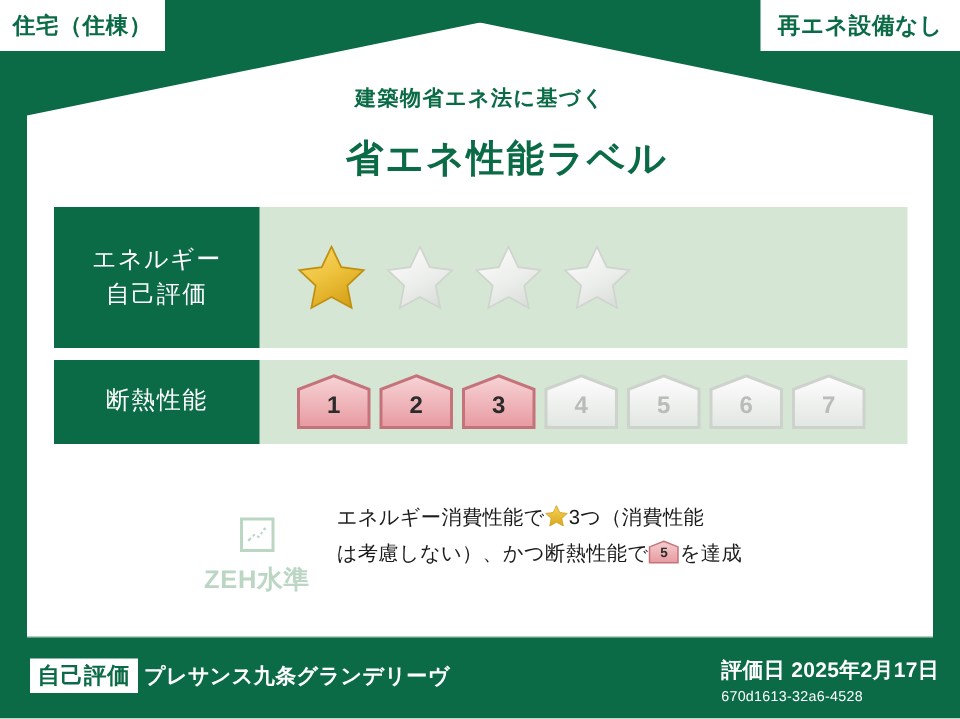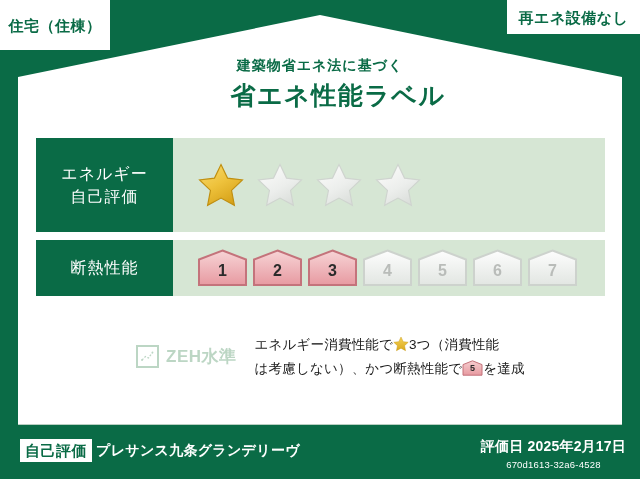--- a/index.html
+++ b/index.html
@@ -50,21 +50,21 @@
     display: flex;
     align-items: center;
     justify-content: center;
     letter-spacing: 0.5px;
     white-space: nowrap;
   }
   .tab-left {
     left: 0;
     top: 0;
     width: 110px;
-    height: 50px;
+    height: 34px;
   }
   .tab-right {
     right: 0;
     top: 0;
     width: 133px;
     height: 34px;
     text-align: center;
   }
 
   
@@ -80,21 +80,21 @@
     font-size: 14px;
     font-weight: bold;
     letter-spacing: 1px;
     line-height: 1.2;
   }
   .title-main {
     font-size: 25px;
     font-weight: bold;
     letter-spacing: 1.5px;
     line-height: 1.3;
-    margin-top: 5px;
+    margin-top: 16px;
     padding-left: 36px;
   }
 
   
   .row {
     position: absolute;
     left: 36px;
     width: 569px;
     background: #d6e6d4;
     display: flex;
@@ -175,20 +175,21 @@
     width: 569px;
     display: flex;
     align-items: flex-start;
   }
   .zeh-mark {
     display: flex;
     align-items: center;
     gap: 7px;
     padding-top: 12px;
     margin-left: 100px;
+    flex-direction: column;
   }
   .zeh-icon {
     width: 23px;
     height: 23px;
     border: 2px solid #bcd6c4;
     box-sizing: border-box;
     display: flex;
     align-items: center;
     justify-content: center;
     background: #ffffff;
@@ -270,21 +271,21 @@
   .bldg-name {
     margin-left: 4px;
     font-size: 14px;
     font-weight: bold;
     letter-spacing: 0.3px;
   }
   .footer-right {
     position: absolute;
     right: 14px;
     top: 13px;
-    text-align: center;
+    text-align: left;
   }
   .eval-date {
     font-size: 14px;
     font-weight: bold;
     letter-spacing: 0.2px;
   }
   .eval-id {
     font-size: 9.5px;
     margin-top: 3px;
     letter-spacing: 0.2px;

